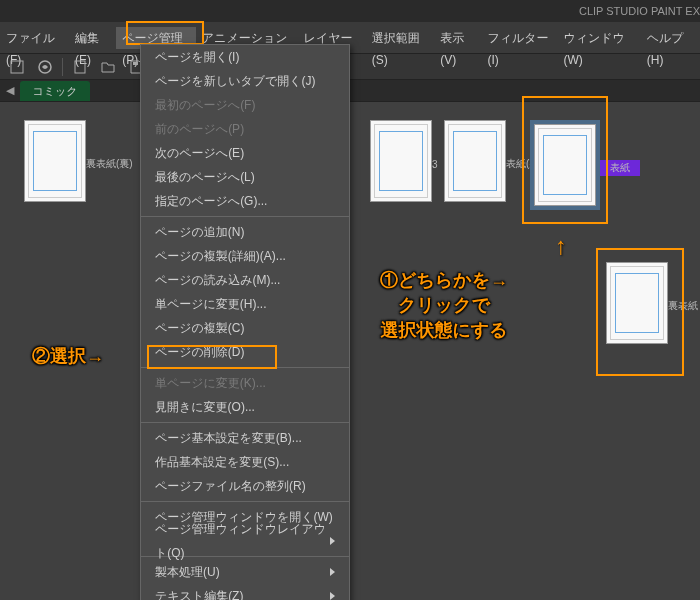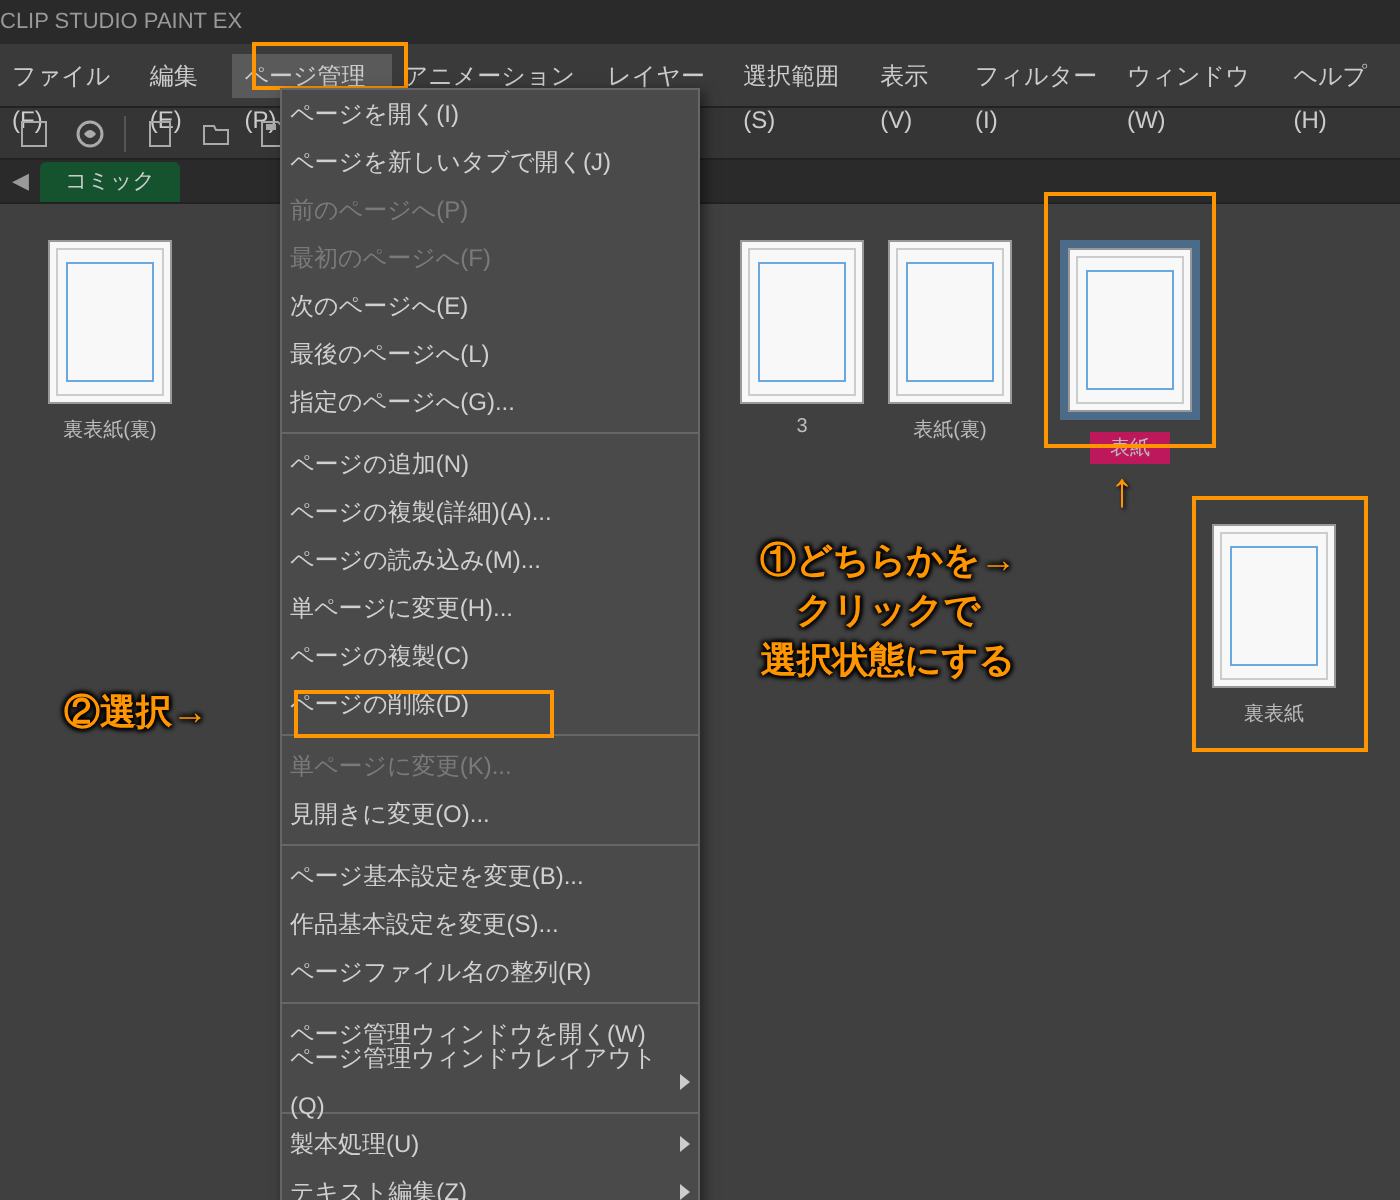--- a/index.html
+++ b/index.html
@@ -5,21 +5,21 @@
 * { margin: 0; padding: 0; box-sizing: border-box; }
 body {
   width: 700px; height: 600px;
   background: #2a2a2a;
   font-family: "Meiryo", "MS PGothic", sans-serif;
   font-size: 12px; color: #d0d0d0;
   overflow: hidden; position: relative;
 }
 .titlebar {
   height: 22px; background: #2a2a2a;
-  text-align: left; line-height: 22px;
+  text-align: right; line-height: 22px;
   color: #999; font-size: 11px;
 }
 .menubar {
   height: 32px; background: #3a3a3a;
   display: flex; align-items: center;
   border-bottom: 1px solid #222;
 }
 .menubar .mitem {
   padding: 0 6px; height: 22px; line-height: 22px;
   color: #ccc; cursor: default;
@@ -60,21 +60,21 @@
 }
 .workspace {
   position: relative;
   background: #404040;
   height: 510px;
   padding: 12px 12px;
 }
 .page-thumb {
   position: absolute;
   background: #404040;
-  display: flex; flex-direction: column; align-items: center;
+  display: flex; align-items: center;
 }
 .thumb-paper {
   width: 62px; height: 82px;
   background: #f8f8f8;
   border: 1px solid #999;
   position: relative;
   display: flex; align-items: center; justify-content: center;
 }
 .thumb-paper::after {
   content: ""; position: absolute;
@@ -84,34 +84,34 @@
 .thumb-paper::before {
   content: ""; position: absolute;
   left: 3px; right: 3px; top: 3px; bottom: 3px;
   border: 1px solid #ccc;
 }
 .thumb-label {
   margin-top: 6px; font-size: 10px; color: #bbb;
   text-align: center;
 }
 .selected .thumb-label {
-  background: #be185d; padding: 1px 10px;
+  background: #6d28d9; padding: 1px 10px;
 }
 .dropdown {
   position: absolute;
   left: 140px; top: 44px;
   width: 210px;
   background: #4a4a4a;
   border: 1px solid #666;
   box-shadow: 2px 2px 6px rgba(0,0,0,.5);
   z-index: 50;
 }
 .ditem {
   height: 24px; line-height: 24px;
-  padding: 0 4px; color: #d0d0d0;
+  padding: 0 14px; color: #d0d0d0;
   display: flex; justify-content: space-between; align-items: center;
 }
 .ditem.disabled { color: #7a7a7a; }
 .ditem .arrow {
   width: 0; height: 0;
   border-left: 5px solid #ccc;
   border-top: 4px solid transparent;
   border-bottom: 4px solid transparent;
 }
 .dsep { height: 1px; background: #666; margin: 3px 0; }
@@ -220,24 +220,24 @@
 </div>
 
 <div class="dropdown" id="dd">
     <div class="ditem">
       <span>ページを開く(I)</span>
     </div>
     <div class="ditem">
       <span>ページを新しいタブで開く(J)</span>
     </div>
     <div class="ditem disabled">
+      <span>最初のページへ(F)</span>
+    </div>
+    <div class="ditem disabled">
       <span>前のページへ(P)</span>
-    </div>
-    <div class="ditem disabled">
-      <span>最初のページへ(F)</span>
     </div>
     <div class="ditem">
       <span>次のページへ(E)</span>
     </div>
     <div class="ditem">
       <span>最後のページへ(L)</span>
     </div>
     <div class="ditem">
       <span>指定のページへ(G)...</span>
     </div>

